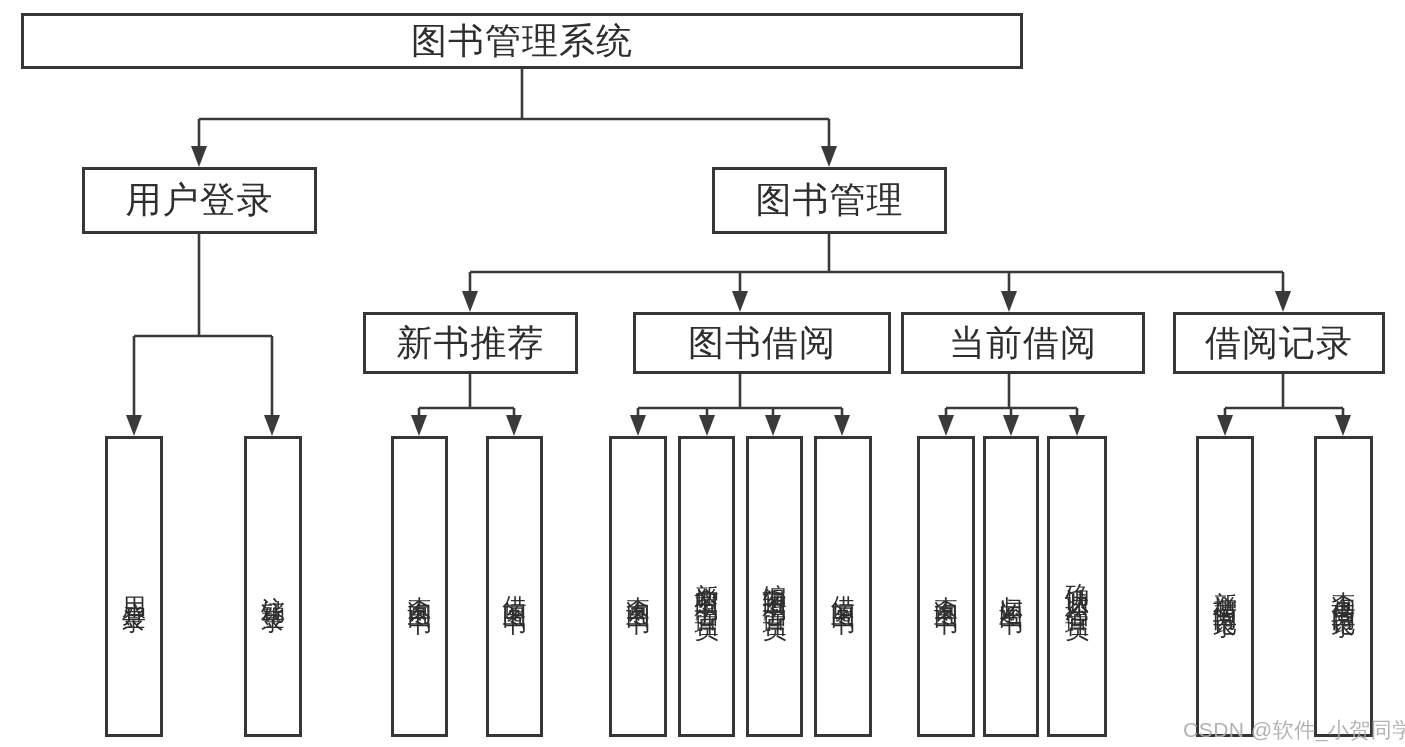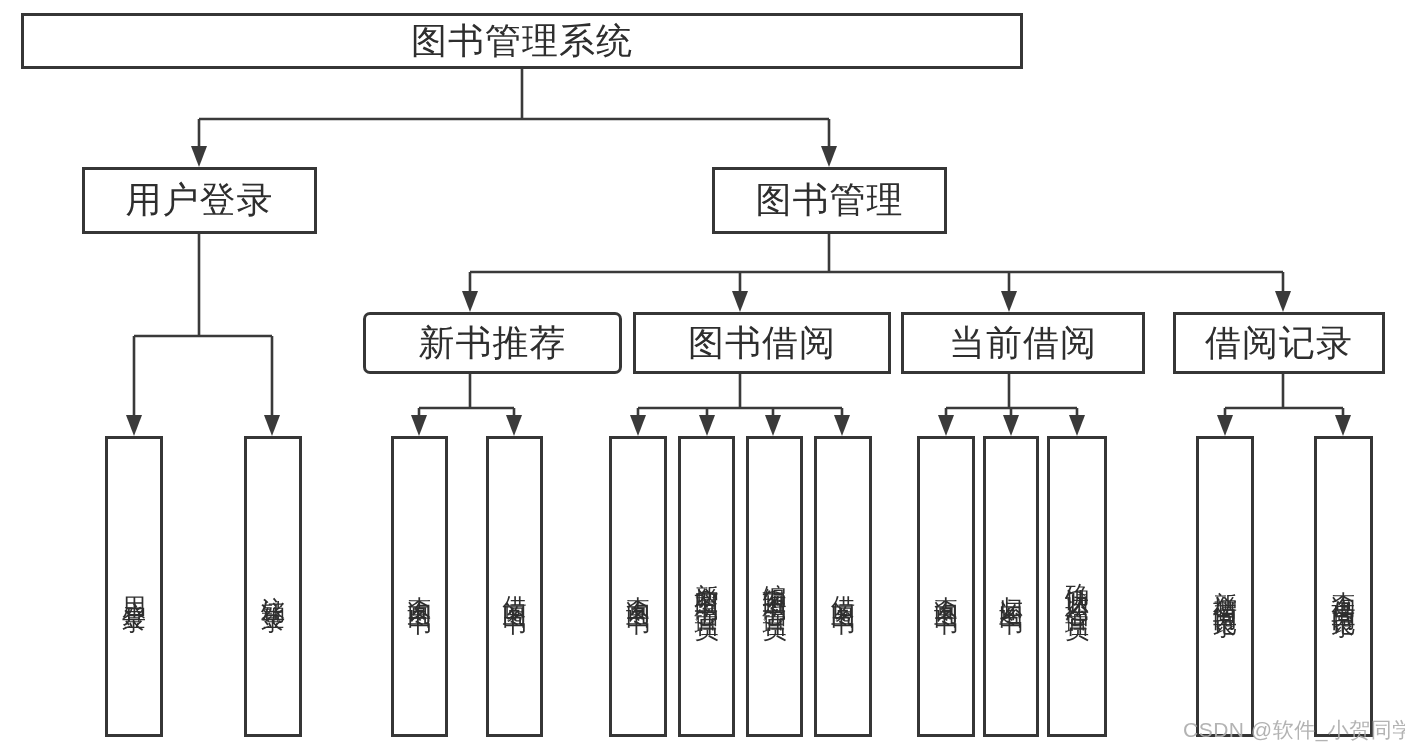--- a/index.html
+++ b/index.html
@@ -103,21 +103,21 @@
     <span>图书管理系统</span>
   </div>
 
   <div class="node lvl2 hnode" style="left:82px;">
     <span>用户登录</span>
   </div>
   <div class="node lvl2 hnode" style="left:712px;">
     <span>图书管理</span>
   </div>
 
-  <div class="node lvl3 hnode" style="left:363px;width:259px;border-radius:7px;">
+  <div class="node lvl3 hnode" style="left:363px;width:215px;">
     <span>新书推荐</span>
   </div>
   <div class="node lvl3 hnode" style="left:633px;width:258px;">
     <span>图书借阅</span>
   </div>
   <div class="node lvl3 hnode" style="left:901px;width:244px;">
     <span>当前借阅</span>
   </div>
   <div class="node lvl3 hnode" style="left:1173px;width:212px;">
     <span>借阅记录</span>

